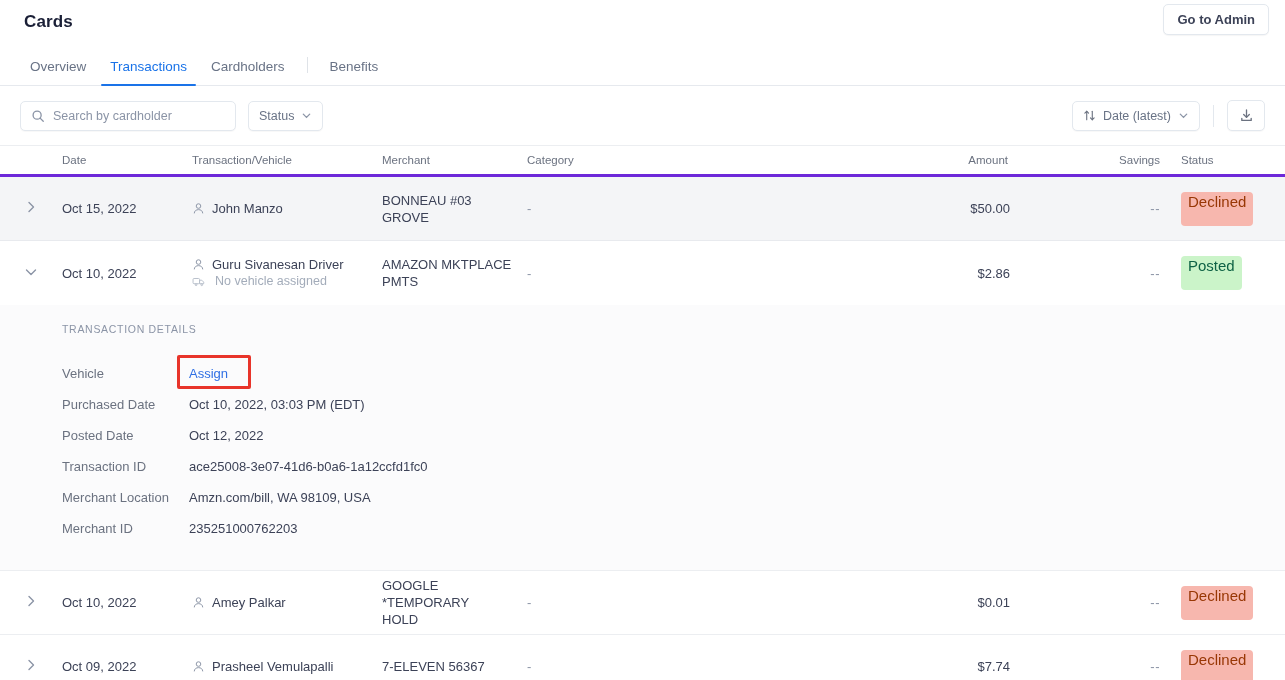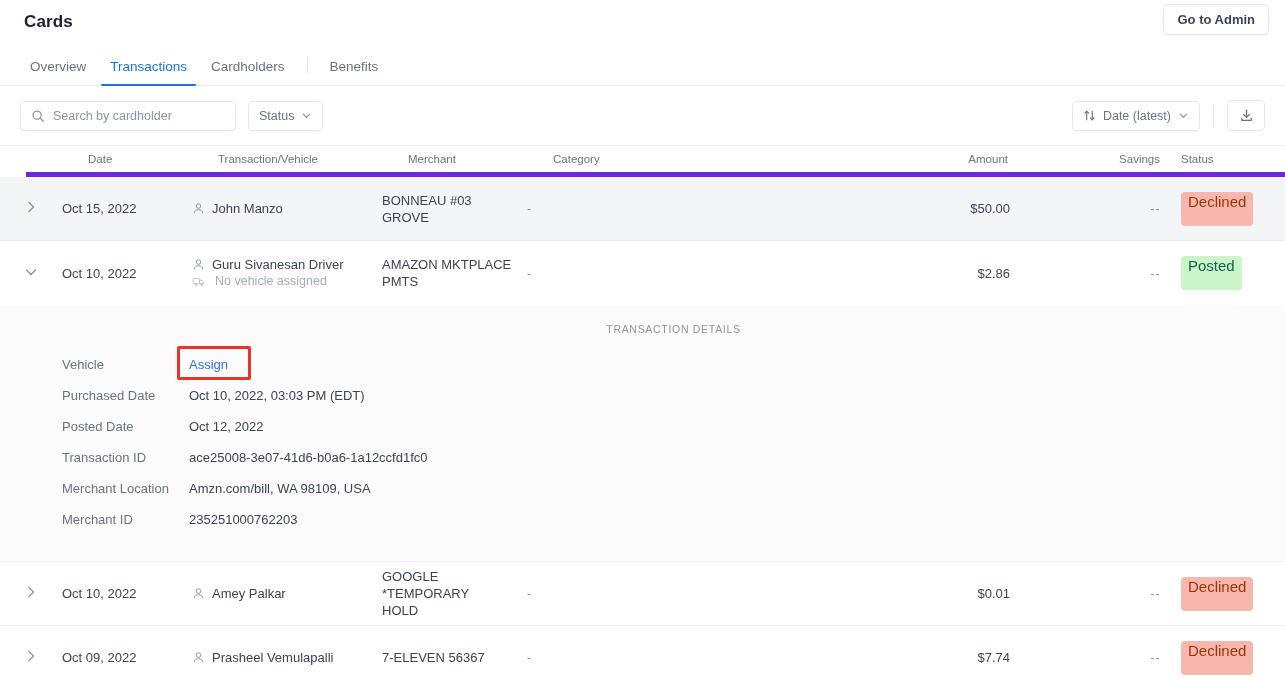--- a/index.html
+++ b/index.html
@@ -132,24 +132,23 @@
     padding: 0;
   }
   .icon { display: inline-flex; align-items: center; justify-content: center; flex: 0 0 auto; }
 
   
   .tbl { width: 100%; }
   .thead {
     display: flex;
     align-items: center;
     height: 31px;
-    border-bottom: 5px solid #6d28d9;
+    border-bottom: 3px solid #6d28d9;
     font-size: 11.5px;
     color: #6b7280;
-    margin-left: 26px;
   }
   .row {
     display: flex;
     align-items: center;
     min-height: 64px;
     border-bottom: 1px solid #eceef1;
     font-size: 13px;
     color: #3c4257;
     cursor: pointer;
   }
@@ -197,22 +196,21 @@
   
   .details {
     background: #fbfbfc;
     border-bottom: 1px solid #eceef1;
     padding: 18px 0 26px 62px;
   }
   .details-title {
     font-size: 10.5px;
     letter-spacing: .7px;
     color: #8b94a6;
-    margin-bottom: 14px;
-    text-align: center;
+    margin-bottom: 23px;
   }
   .d-row {
     display: flex;
     align-items: center;
     height: 31px;
   }
   .d-label { width: 127px; font-size: 13px; color: #6b7280; }
   .d-value { font-size: 13px; color: #3c4257; }
   .assign-wrap {
     position: relative;

